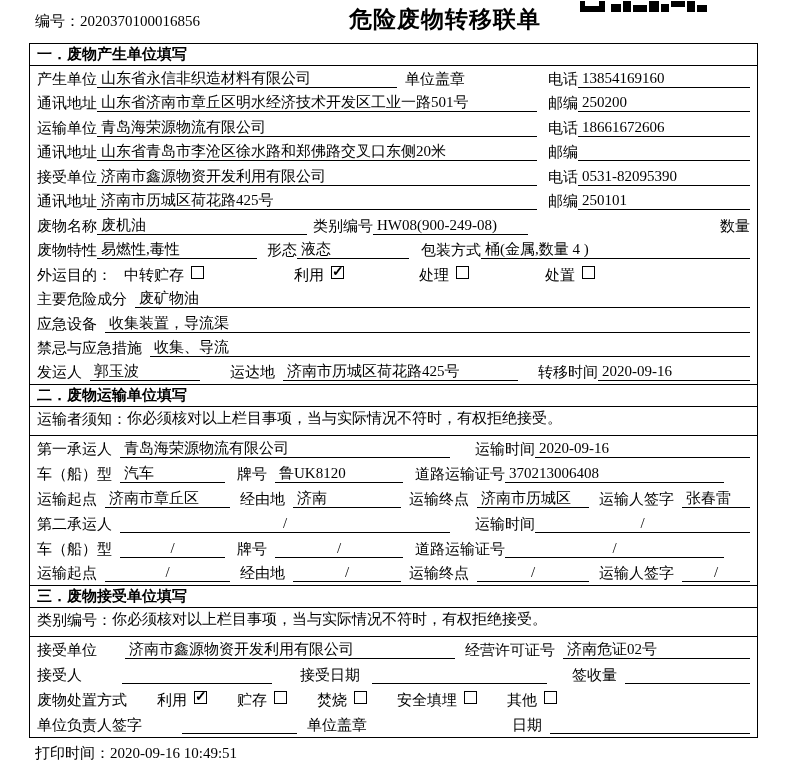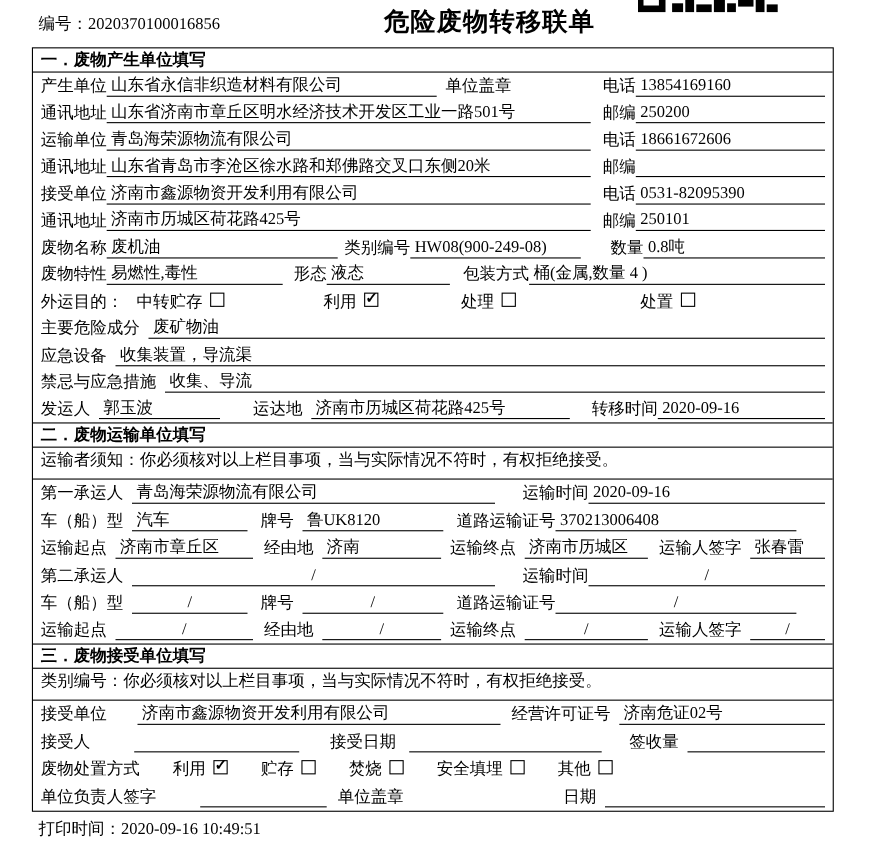--- a/index.html
+++ b/index.html
@@ -63,21 +63,21 @@
   .footer{position:absolute;left:35px;top:744px;white-space:nowrap;}
   
   .w110{width:110px}.w105{width:105px}.w108{width:108px}.w112{width:112px}
   .w115{width:115px}.w125{width:125px}.w128{width:128px}.w150{width:150px}
   .w152{width:152px}.w155{width:155px}.w160{width:160px}.w165{width:165px}
   .w172{width:172px}.w175{width:175px}.w210{width:210px}.w215{width:215px}.w235{width:235px}.w300{width:300px}.w330{width:330px}
   .w440{width:440px}.w200{width:200px}
   .ml6{margin-left:6px}.ml8{margin-left:8px}.ml10{margin-left:10px}
   .ml12{margin-left:12px}.ml28{margin-left:28px}.ml30{margin-left:30px}
   .ml40{margin-left:40px}.ml45{margin-left:30px}.ml75{margin-left:75px}
-  .ml90{margin-left:90px}.ml125{margin-left:113px}.mr26{margin-right:26px}
+  .ml90{margin-left:90px}.ml125{margin-left:76px}.mr26{margin-right:26px}
 </style>
 </head>
 <body>
 
 <div class="page">
 
   <div class="topbar">
     <div class="doc-number"><span>编号：</span><span>2020370100016856</span></div>
     <div class="doc-title">危险废物转移联单</div>
     <div class="qr">
@@ -142,21 +142,20 @@
       <span class="lbl ml-auto">邮编</span>
       <span class="val w172">250101</span>
     </div>
 
     <div class="row">
       <span class="lbl">废物名称</span>
       <span class="val w210">废机油</span>
       <span class="lbl ml6">类别编号</span>
       <span class="val w155">HW08(900-249-08)</span>
       <span class="lbl ml-auto">数量</span>
-      <span class="val w165">0.8吨</span>
     </div>
 
     <div class="row">
       <span class="lbl">废物特性</span>
       <span class="val w160">易燃性,毒性</span>
       <span class="lbl ml10">形态</span>
       <span class="val w112">液态</span>
       <span class="lbl ml12">包装方式</span>
       <span class="val flex">桶(金属,数量 4 )</span>
     </div>

